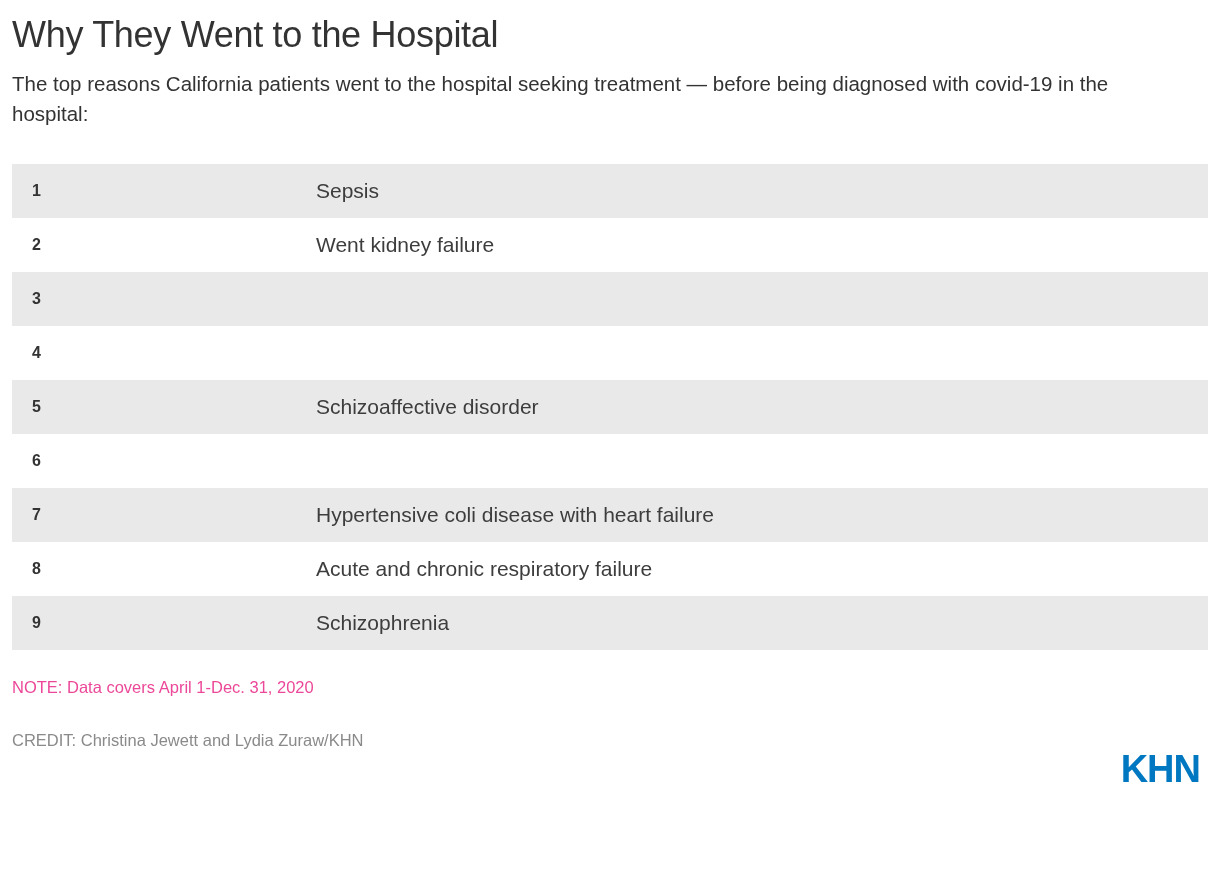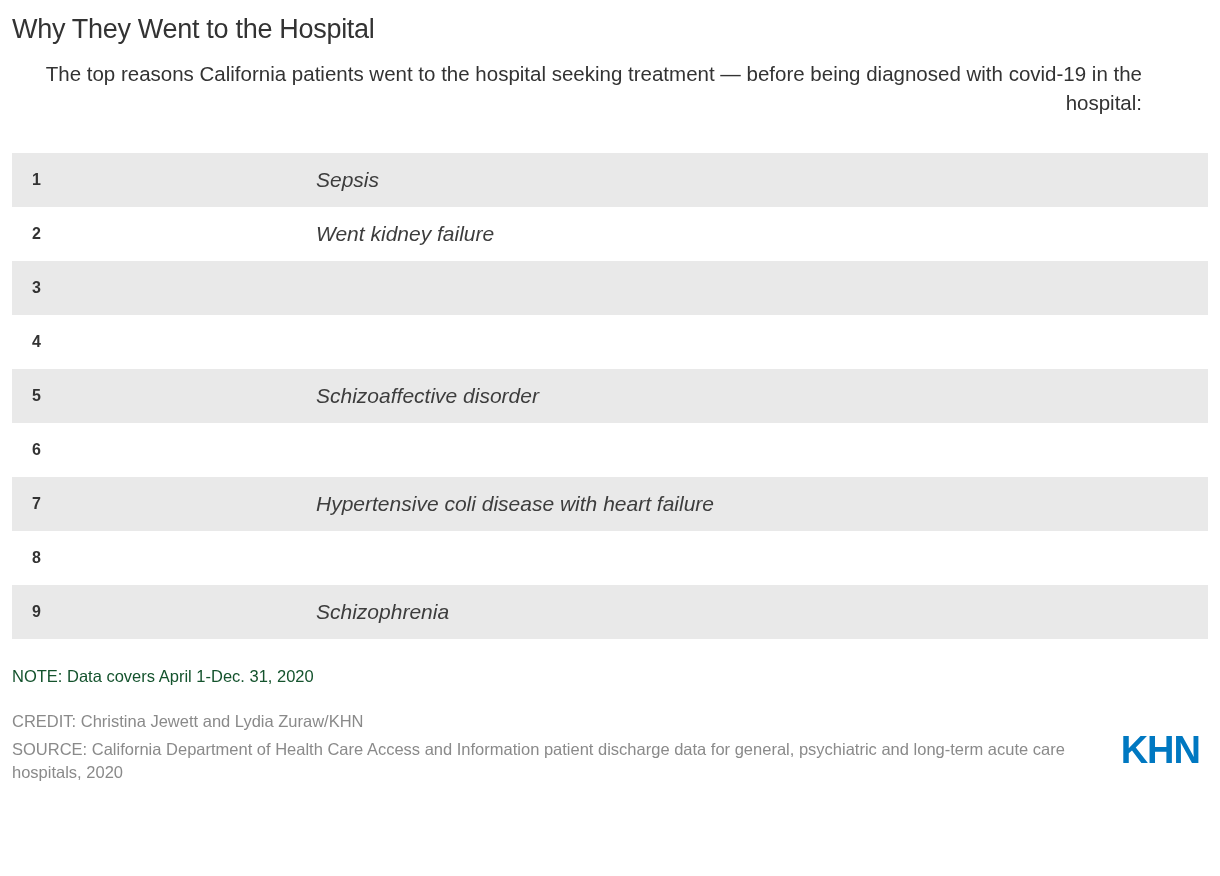--- a/index.html
+++ b/index.html
@@ -15,35 +15,34 @@
     overflow: hidden;
   }
   .page {
     position: relative;
     width: 1220px;
     height: 876px;
     box-sizing: border-box;
     padding: 0 12px;
   }
   .title {
-    font-size: 27px;
+    font-size: 36px;
     font-weight: 400;
     color: #333333;
     letter-spacing: -0.3px;
     margin: 14px 0 0 0;
     line-height: 1.15;
   }
   .subtitle {
     font-size: 20.5px;
     font-weight: 400;
     color: #333333;
     line-height: 1.42;
     margin: 14px 0 0 0;
     max-width: 1130px;
-    text-align: right;
   }
   .table {
     margin-top: 36px;
     width: 1196px;
     border-collapse: collapse;
   }
   .row {
     display: flex;
     height: 54px;
     align-items: center;
@@ -63,29 +62,28 @@
     font-weight: bold;
     color: #333333;
   }
   .reason {
     flex: 1 1 auto;
     padding-left: 36px;
     box-sizing: border-box;
     font-size: 21px;
     font-weight: 400;
     color: #3d3d3d;
-    font-style: italic;
   }
   .note {
     margin-top: 28px;
     font-size: 16.5px;
-    color: #14532d;
+    color: #ec4899;
   }
   .footer {
-    margin-top: 24px;
+    margin-top: 32px;
     position: relative;
   }
   .credit, .source {
     font-size: 16.5px;
     color: #8a8a8a;
     line-height: 1.42;
     max-width: 1060px;
   }
   .source {
     margin-top: 4px;
@@ -139,30 +137,30 @@
       <div class="rank">6</div>
     </div>
 
     <div class="row odd">
       <div class="rank">7</div>
       <div class="reason">Hypertensive coli disease with heart failure</div>
     </div>
 
     <div class="row even">
       <div class="rank">8</div>
+      <div class="reason">Acute and chronic respiratory failure</div>
     </div>
 
     <div class="row odd">
       <div class="rank">9</div>
       <div class="reason">Schizophrenia</div>
     </div>
 
   </div>
 
   <div class="note">NOTE: Data covers April 1-Dec. 31, 2020</div>
 
   <div class="footer">
     <div class="credit">CREDIT: Christina Jewett and Lydia Zuraw/KHN</div>
-    <div class="source">SOURCE: California Department of Health Care Access and Information patient discharge data for general, psychiatric and long-term acute care hospitals, 2020</div>
     <div class="logo">KHN</div>
   </div>
 
 </div>
 
 </body></html>

